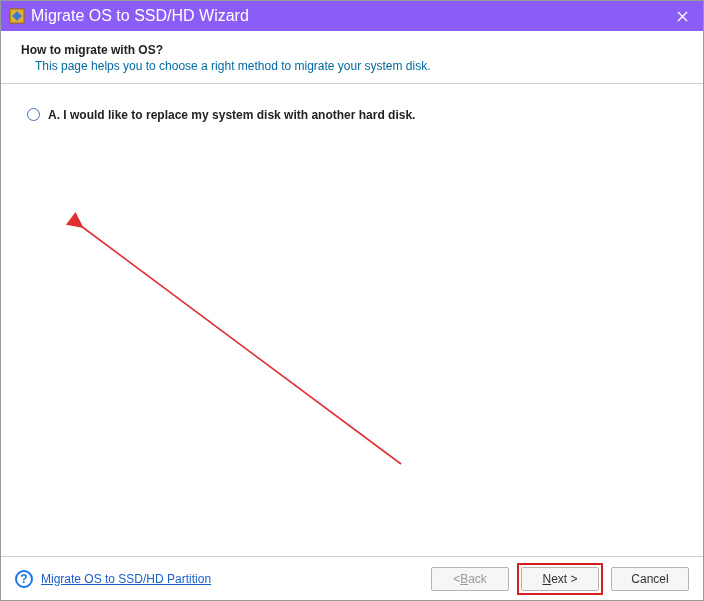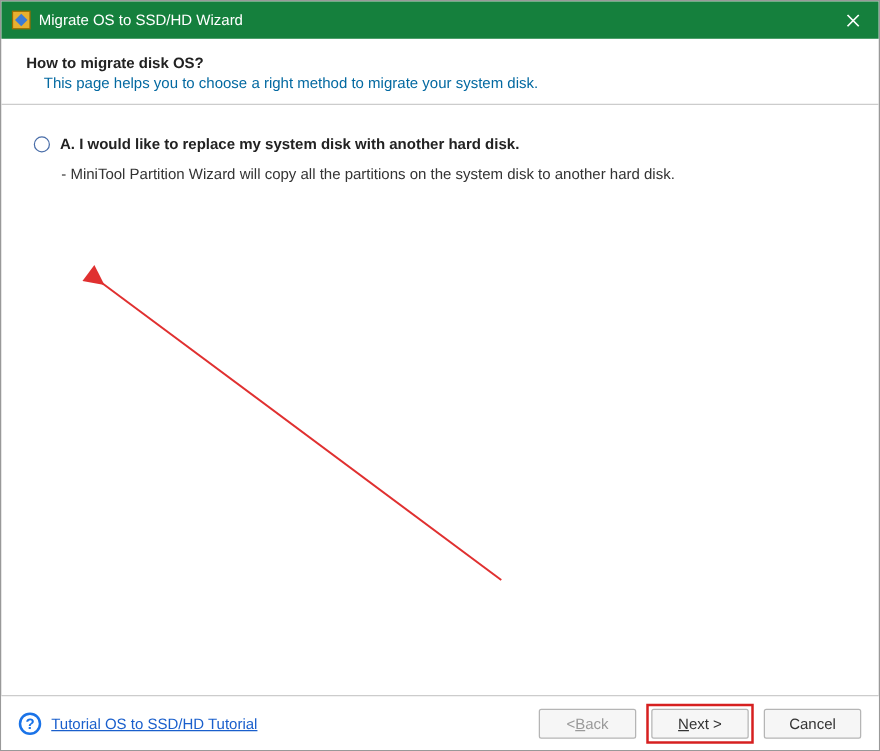--- a/index.html
+++ b/index.html
@@ -8,27 +8,27 @@
     font-family: "Segoe UI", Tahoma, sans-serif;
     font-size: 12px;
     background: #fff;
     color: #333;
     width: 704px;
     height: 601px;
     overflow: hidden;
     border: 1px solid #999;
   }
   .titlebar {
-    background: #15803d;
+    background: #8b5cf6;
     color: #fff;
     height: 30px;
     display: flex;
     align-items: center;
     padding: 0 8px;
-    font-size: 12px;
+    font-size: 16px;
   }
   .titlebar .app-icon {
     width: 16px; height: 16px;
     margin-right: 6px;
     display: inline-flex; align-items:center; justify-content:center;
   }
   .titlebar .title { flex: 1; }
   .titlebar .close {
     width: 26px; height: 22px;
     display:flex; align-items:center; justify-content:center;
@@ -51,21 +51,20 @@
   .content {
     padding: 24px 26px 10px 26px;
     height: 470px;
     position: relative;
   }
   .opt {
     margin-bottom: 6px;
   }
   .opt-row {
     display: flex;
-    align-items: center;
     cursor: pointer;
   }
   .radio {
     width: 13px; height: 13px;
     border: 1px solid #4a6ea9;
     border-radius: 50%;
     margin-right: 8px;
     position: relative;
     flex: 0 0 auto;
   }
@@ -149,51 +148,50 @@
   </span>
   <span class="title">Migrate OS to SSD/HD Wizard</span>
   <span class="close">
     <svg width="11" height="11" viewBox="0 0 11 11">
         <path d="M1 1 L10 10 M10 1 L1 10" stroke="#fff" stroke-width="1.4"></path>
       </svg>
   </span>
 </div>
 
 <div class="header-area">
-  <div class="hdr-title">How to migrate disk OS?</div>
+  <div class="hdr-title">How to migrate with OS?</div>
   <div class="hdr-sub">This page helps you to choose a right method to migrate your system disk.</div>
 </div>
 
 <div class="content">
 
   <div class="opt">
     <div class="opt-row">
       <span class="radio"></span>
       <span class="opt-label">A. I would like to replace my system disk with another hard disk.</span>
     </div>
-    <div class="opt-desc">- MiniTool Partition Wizard will copy all the partitions on the system disk to another hard disk.</div>
   </div>
 
   <div class="opt">
   </div>
 
   <svg class="arrow-layer" width="680" height="470">
     <defs>
       <marker id="ah" markerWidth="12" markerHeight="10" refX="2" refY="5" orient="auto">
         <path d="M10 0 L0 5 L10 10 Z" fill="#e03030"></path>
       </marker>
     </defs>
     <line x1="400" y1="380" x2="80" y2="142" stroke="#e03030" stroke-width="1.6" marker-end="url(#ah)"></line>
   </svg>
 
 </div>
 
 <div class="footer">
   <span class="help-icon">?</span>
-  <a class="tutorial-link">Tutorial OS to SSD/HD Tutorial</a>
+  <a class="tutorial-link">Migrate OS to SSD/HD Partition</a>
   <span class="footer-spacer"></span>
   <div class="btn disabled">
     <span>&lt; </span>
       <span class="ul">B</span>
       <span>ack</span>
   </div>
   <div class="btn-next-wrap">
     <div class="btn">
       <span class="ul">N</span>
         <span>ext &gt;</span>

